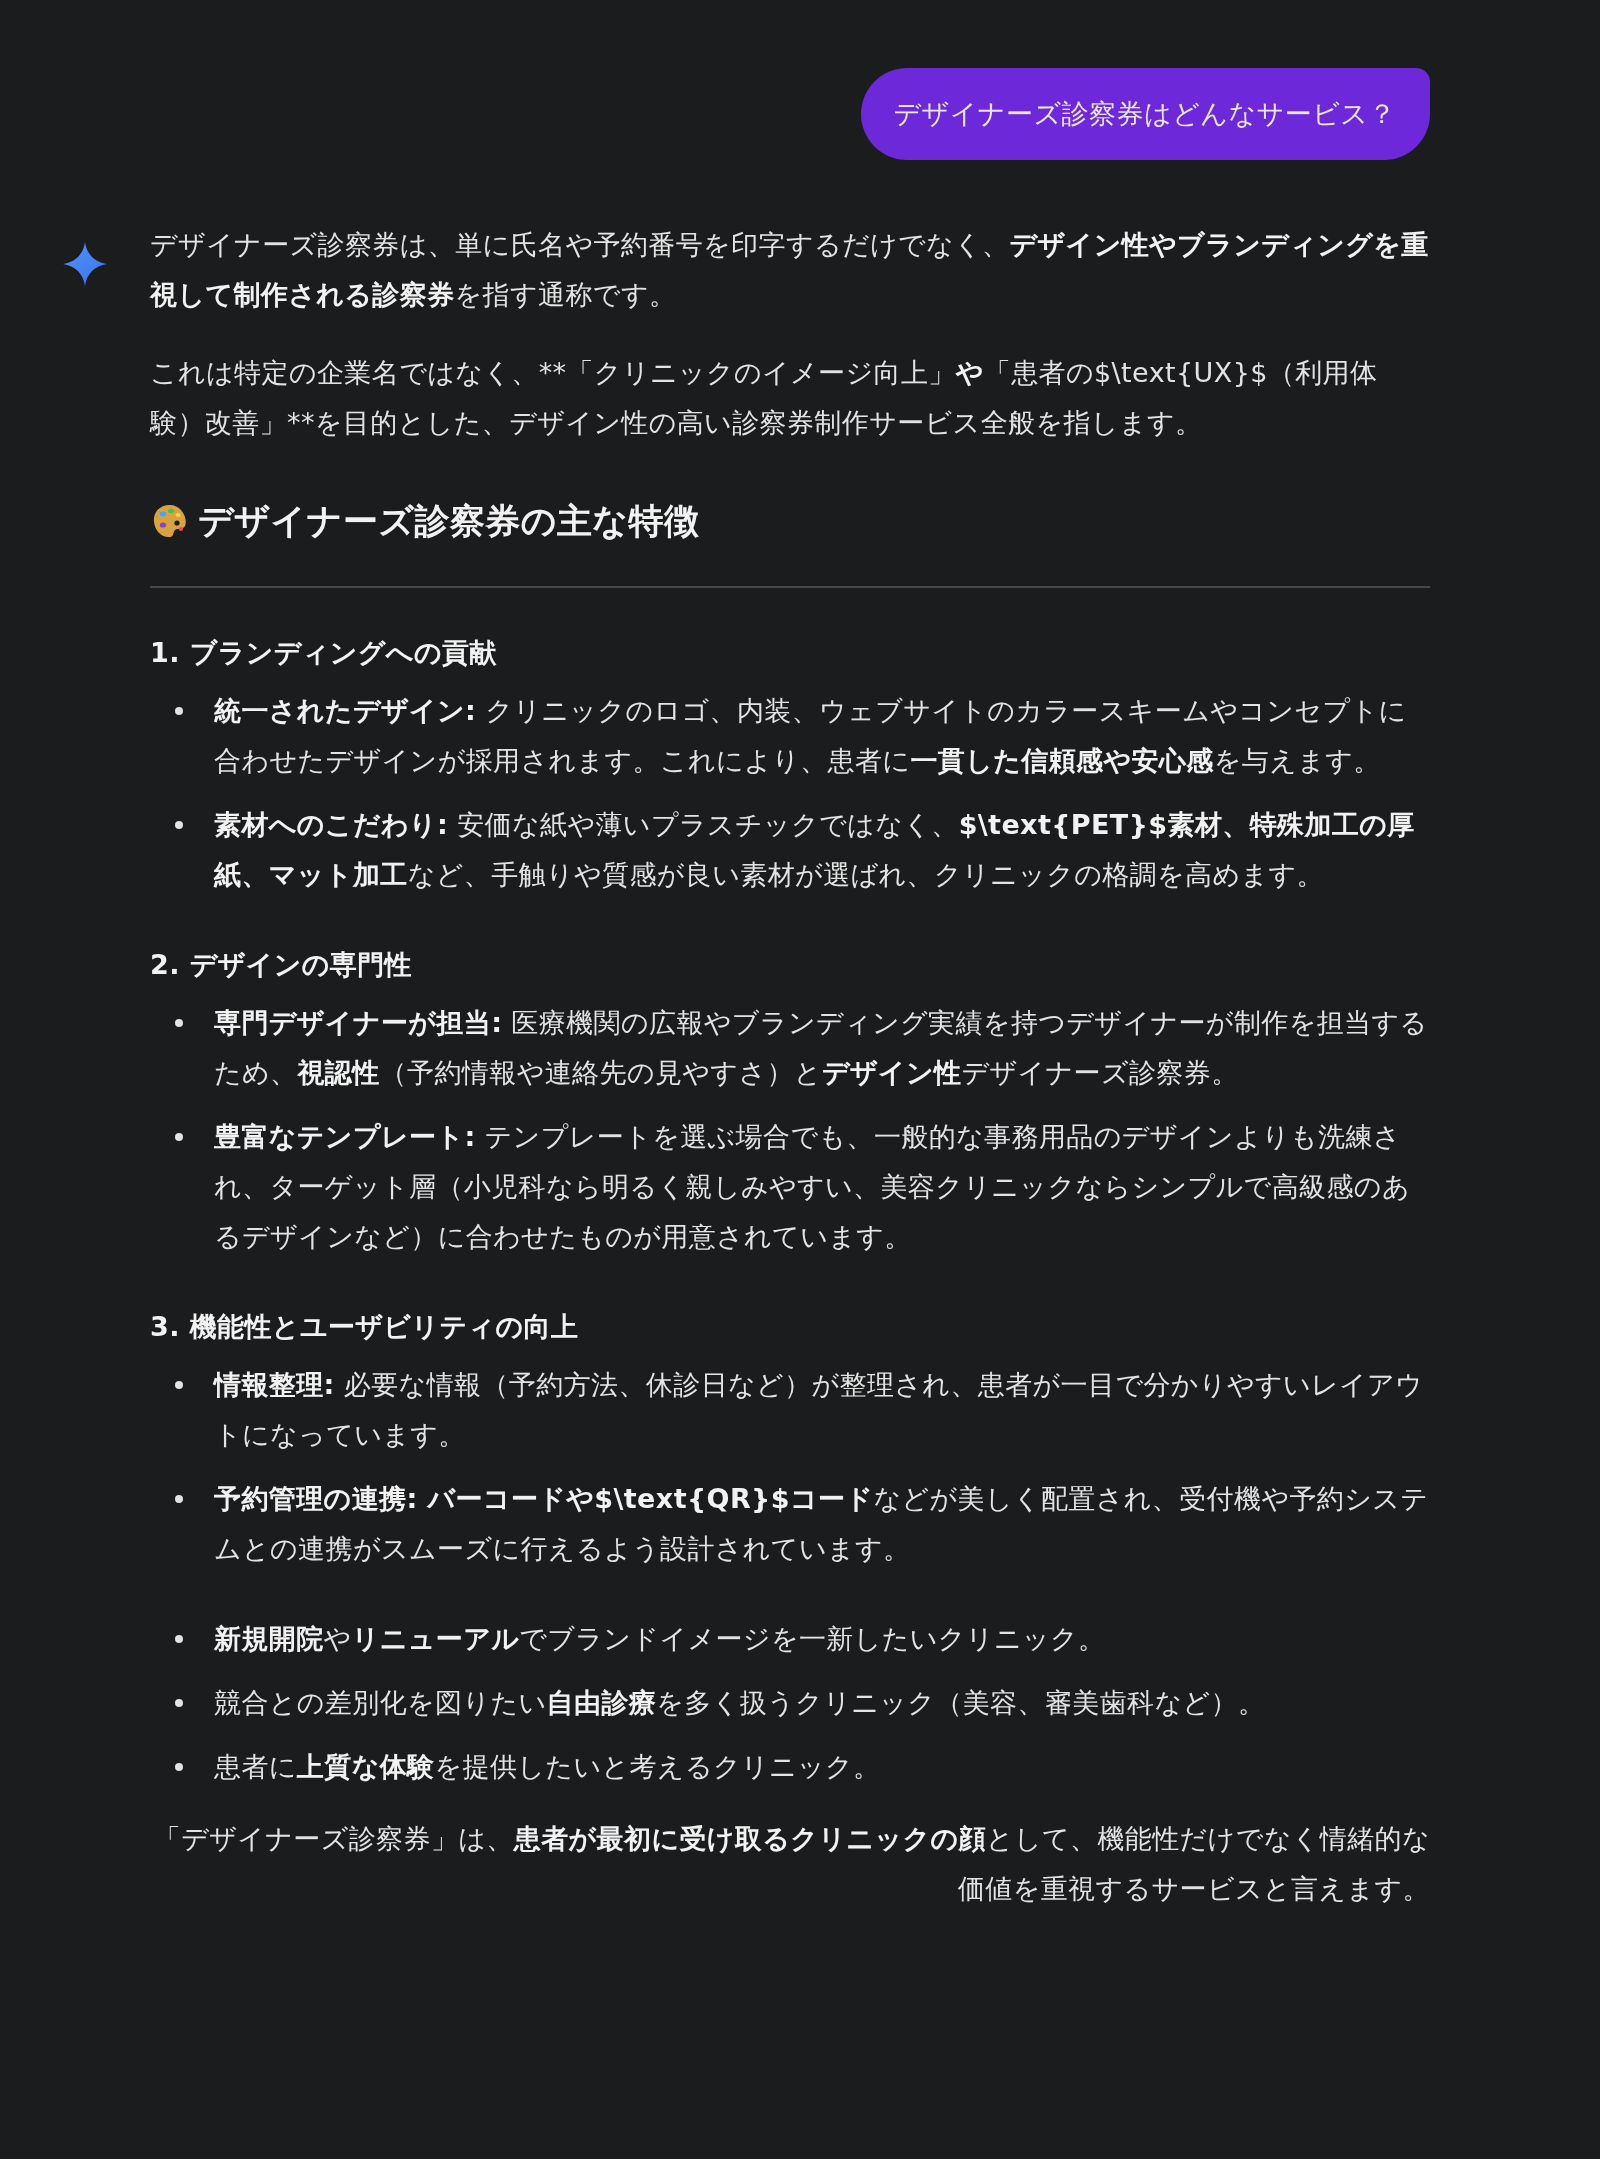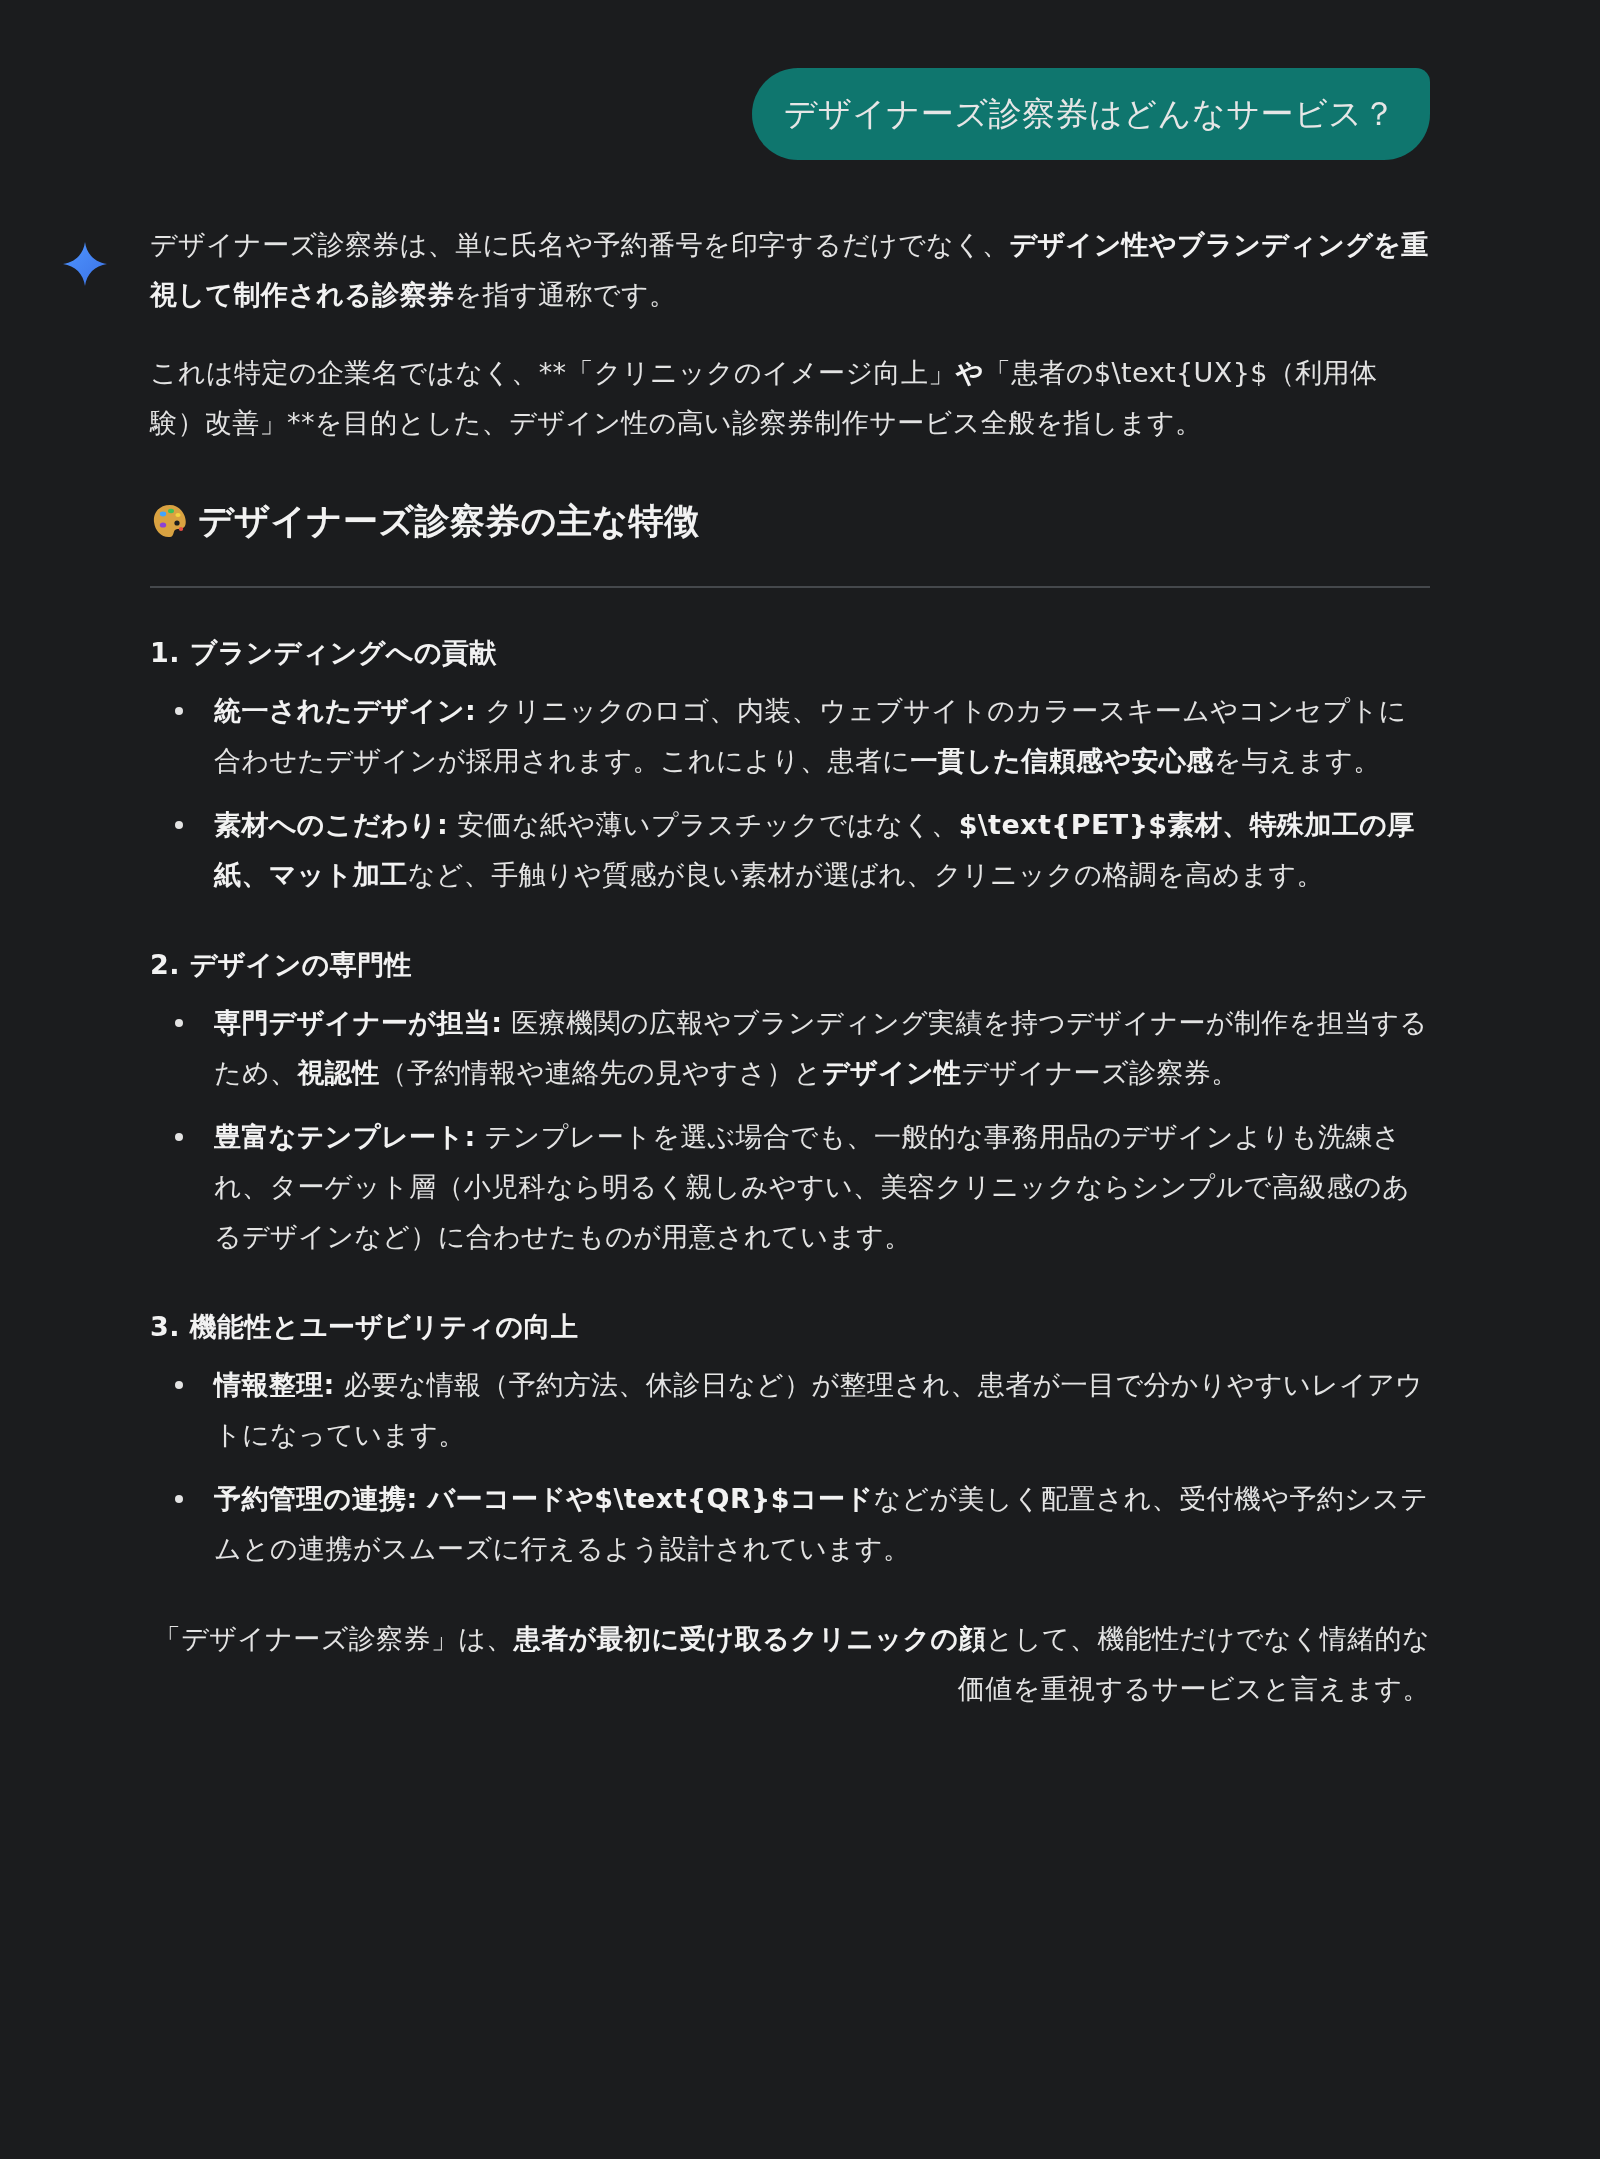--- a/index.html
+++ b/index.html
@@ -14,23 +14,23 @@
       overflow: hidden;
       font-family: "DejaVu Sans", "Liberation Sans", sans-serif;
       color: #e3e3e3;
     }
     .user-row {
       position: absolute;
       top: 68px;
       right: 170px;
     }
     .user-bubble {
-      background: #0f766e;
+      background: #6d28d9;
       color: #e6e6e6;
-      font-size: 33px;
+      font-size: 27px;
       line-height: 40px;
       padding: 26px 34px 26px 32px;
       border-radius: 46px 14px 46px 46px;
       white-space: nowrap;
       letter-spacing: 0.5px;
     }
     .gem-icon {
       position: absolute;
       left: 63px;
       top: 242px;
@@ -162,15 +162,20 @@
   </div>
 
   <div>
     <div class="h3">3. 機能性とユーザビリティの向上</div>
     <ul class="bullets">
       <li><b>情報整理:</b><span> 必要な情報（予約方法、休診日など）が整理され、患者が一目で分かりやすいレイアウトになっています。</span></li>
       <li><b>予約管理の連携: バーコードや$\text{QR}$コード</b><span>などが美しく配置され、受付機や予約システムとの連携がスムーズに行えるよう設計されています。</span></li>
     </ul>
   </div>
 
+  <ul class="bullets" style="margin-bottom:22px">
+    <li><b>新規開院</b><span>や</span><b>リニューアル</b><span>でブランドイメージを一新したいクリニック。</span></li>
+    <li><span>競合との差別化を図りたい</span><b>自由診療</b><span>を多く扱うクリニック（美容、審美歯科など）。</span></li>
+    <li><span>患者に</span><b>上質な体験</b><span>を提供したいと考えるクリニック。</span></li>
+  </ul>
 
   <p class="final"><span>「デザイナーズ診察券」は、</span><b>患者が最初に受け取るクリニックの顔</b><span>として、機能性だけでなく情緒的な価値を重視するサービスと言えます。</span></p>
 </div>
 
 </body></html>

